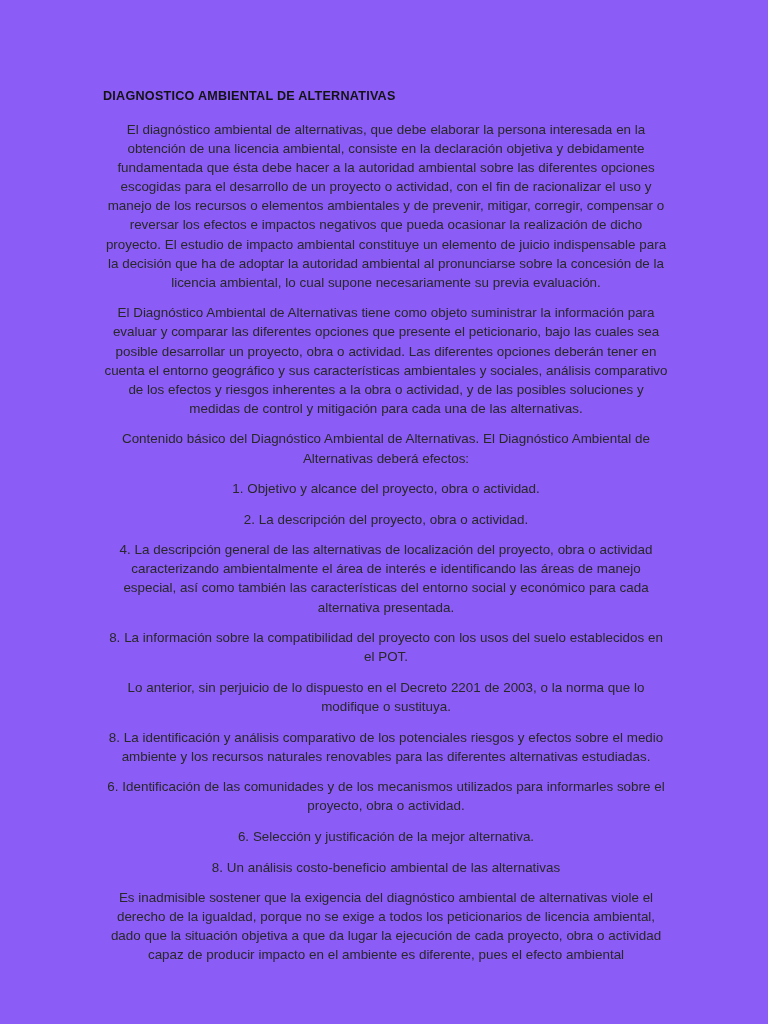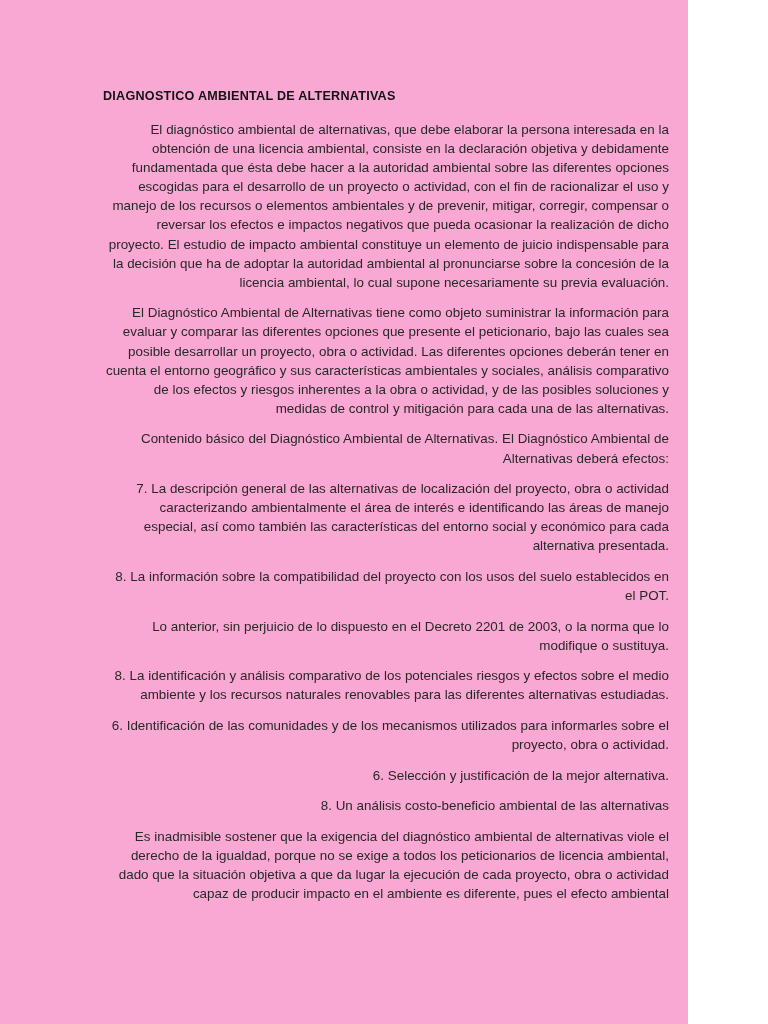--- a/index.html
+++ b/index.html
@@ -10,23 +10,23 @@
   }
   body {
     width: 768px;
     height: 1024px;
     overflow: hidden;
     font-family: "Liberation Sans", "DejaVu Sans", sans-serif;
     -webkit-font-smoothing: antialiased;
   }
   .page {
     position: relative;
-    width: 688px;
+    width: 768px;
     height: 1024px;
-    background: #f9a8d4;
+    background: #8b5cf6;
     box-sizing: border-box;
   }
   .content {
     position: absolute;
     left: 103px;
     top: 88px;
     width: 566px;
   }
   .doc-heading {
     font-family: "Liberation Sans", "DejaVu Sans", sans-serif;
@@ -37,44 +37,46 @@
     line-height: 17px;
     margin: 0 0 15px 0;
     white-space: nowrap;
   }
   .para {
     font-family: "Liberation Sans", "DejaVu Sans", sans-serif;
     font-size: 13.4px;
     line-height: 19.1px;
     color: #282828;
     margin: 0 0 11.5px 0;
-    text-align: right;
+    text-align: center;
     word-spacing: 0.1px;
   }
   .para:last-child {
     margin-bottom: 0;
   }
 </style>
 </head>
 <body>
 
 <div class="page">
   <div class="content">
 
     <h1 class="doc-heading">DIAGNOSTICO AMBIENTAL DE ALTERNATIVAS</h1>
 
     <p class="para">El diagnóstico ambiental de alternativas, que debe elaborar la persona interesada en la obtención de una licencia ambiental, consiste en la declaración objetiva y debidamente fundamentada que ésta debe hacer a la autoridad ambiental sobre las diferentes opciones escogidas para el desarrollo de un proyecto o actividad, con el fin de racionalizar el uso y manejo de los recursos o elementos ambientales y de prevenir, mitigar, corregir, compensar o reversar los efectos e impactos negativos que pueda ocasionar la realización de dicho proyecto. El estudio de impacto ambiental constituye un elemento de juicio indispensable para la decisión que ha de adoptar la autoridad ambiental al pronunciarse sobre la concesión de la licencia ambiental, lo cual supone necesariamente su previa evaluación.</p>
 
     <p class="para">El Diagnóstico Ambiental de Alternativas tiene como objeto suministrar la información para evaluar y comparar las diferentes opciones que presente el peticionario, bajo las cuales sea posible desarrollar un proyecto, obra o actividad. Las diferentes opciones deberán tener en cuenta el entorno geográfico y sus características ambientales y sociales, análisis comparativo de los efectos y riesgos inherentes a la obra o actividad, y de las posibles soluciones y medidas de control y mitigación para cada una de las alternativas.</p>
 
     <p class="para">Contenido básico del Diagnóstico Ambiental de Alternativas. El Diagnóstico Ambiental de Alternativas deberá efectos:</p>
 
+    <p class="para">1. Objetivo y alcance del proyecto, obra o actividad.</p>
 
+    <p class="para">2. La descripción del proyecto, obra o actividad.</p>
 
-    <p class="para">7. La descripción general de las alternativas de localización del proyecto, obra o actividad caracterizando ambientalmente el área de interés e identificando las áreas de manejo especial, así como también las características del entorno social y económico para cada alternativa presentada.</p>
+    <p class="para">4. La descripción general de las alternativas de localización del proyecto, obra o actividad caracterizando ambientalmente el área de interés e identificando las áreas de manejo especial, así como también las características del entorno social y económico para cada alternativa presentada.</p>
 
     <p class="para">8. La información sobre la compatibilidad del proyecto con los usos del suelo establecidos en el POT.</p>
 
     <p class="para">Lo anterior, sin perjuicio de lo dispuesto en el Decreto 2201 de 2003, o la norma que lo modifique o sustituya.</p>
 
     <p class="para">8. La identificación y análisis comparativo de los potenciales riesgos y efectos sobre el medio ambiente y los recursos naturales renovables para las diferentes alternativas estudiadas.</p>
 
     <p class="para">6. Identificación de las comunidades y de los mecanismos utilizados para informarles sobre el proyecto, obra o actividad.</p>
 
     <p class="para">6. Selección y justificación de la mejor alternativa.</p>

